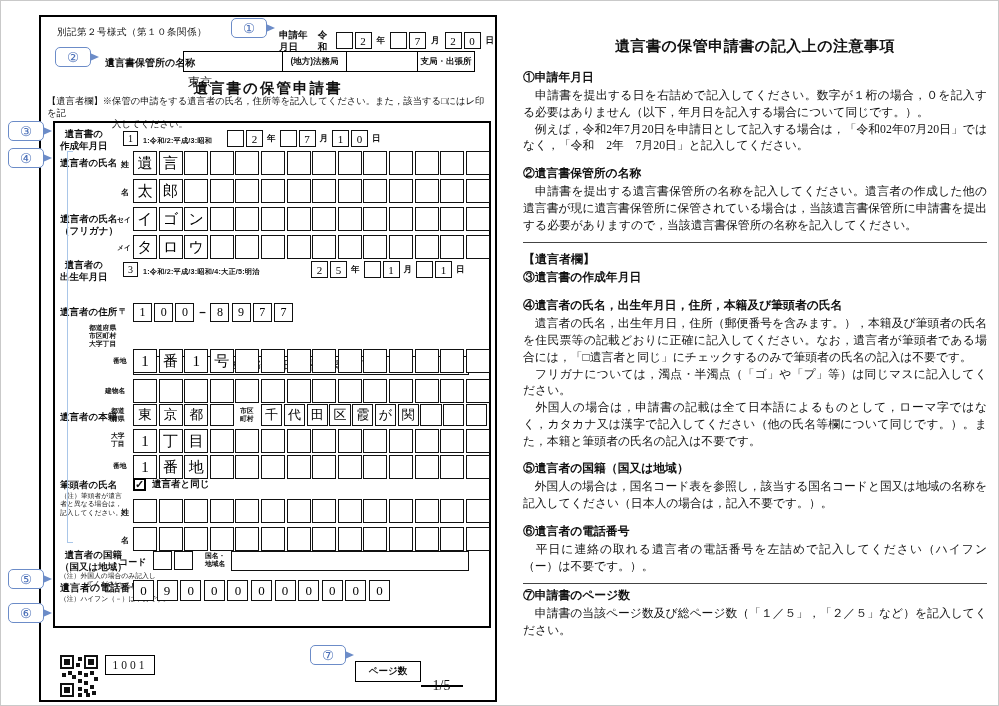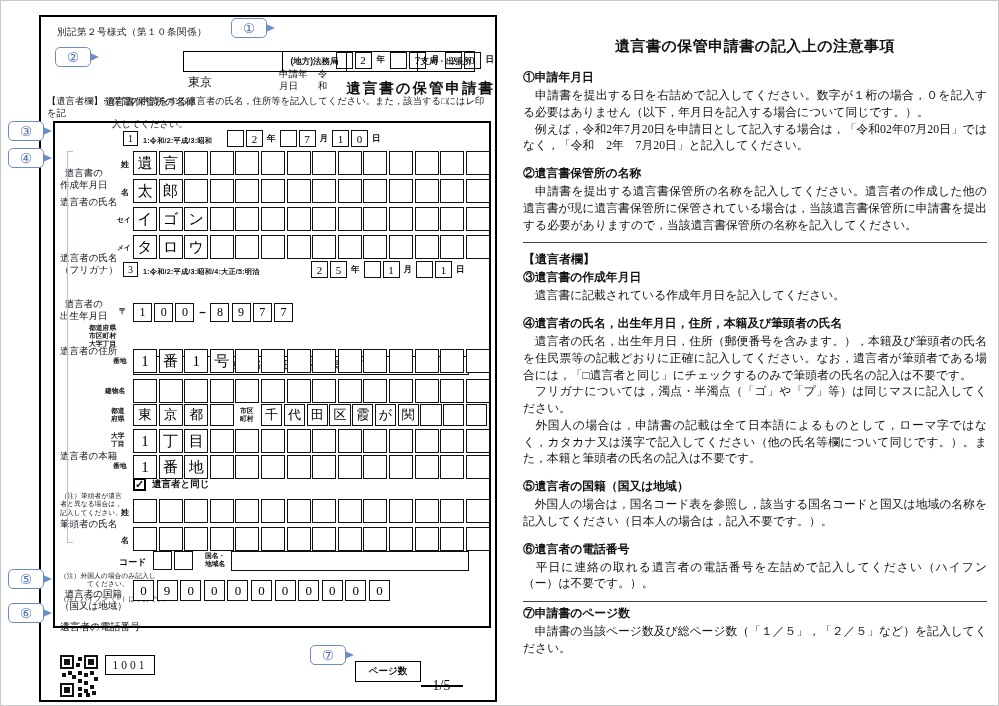--- a/index.html
+++ b/index.html
@@ -7,27 +7,27 @@
   .screen {
     position:relative; width:999px; height:706px; background:#fff;
     font-family:"Liberation Sans", sans-serif; color:#111; overflow:hidden;
     border:1px solid #c9c9c9;
   }
   
   .left-page { position:absolute; left:38px; top:14px; width:458px; height:687px;
     border:2px solid #000; background:#fff; }
   .abs { position:absolute; }
   .form-code { font-size:9.5px; letter-spacing:.5px; }
-  .lbl { font-size:9.5px; font-weight:normal; white-space:pre-line; line-height:1.22;margin-top:39px; }
+  .lbl { font-size:9.5px; font-weight:bold; white-space:pre-line; line-height:1.22; }
   .lbl-s { font-size:8px; font-weight:bold; }
   .lbl-xs { font-size:6.8px; font-weight:bold; white-space:pre-line; line-height:1.15; }
   .note-xs { font-size:6.8px; white-space:pre-line; line-height:1.25; color:#111; }
   .era-text { font-size:7.2px; font-weight:bold; letter-spacing:.2px; }
   .unit { font-size:8.5px; font-weight:bold; align-self:center; padding:0 1px; }
-  .form-title { width:100%; text-align:right; font-size:14.5px; font-weight:bold; letter-spacing:2px;font-family:Liberation Serif, serif; }
+  .form-title { width:100%; text-align:center; font-size:14.5px; font-weight:bold; letter-spacing:2px;font-family:Liberation Serif, serif; }
   .form-note { font-size:9.3px; line-height:1.25; white-space:pre-line; }
   .main-table { position:absolute; left:12px; top:104px; width:438px; height:507px;
     border:2px solid #000;text-align:center; }
   
   .boxes { display:flex; align-items:flex-start; }
   .box { display:flex; align-items:center; justify-content:center;
     border:1.6px solid #111; background:#fff;
     font-family:"Liberation Serif", serif; color:#000; flex:none; }
   .bx-lg { gap:1.6px; } .bx-lg .box { width:24px; height:24px; font-size:15px; }
   .bx-md { gap:2.6px; } .bx-md .box { width:21px; height:21px; font-size:13px; }
@@ -485,21 +485,20 @@
 　例えば，令和2年7月20日を申請日として記入する場合は，「令和02年07月20日」ではなく，「令和　2年　7月20日」と記入してください。</div>
 
     <div class="rp-h">②遺言書保管所の名称</div>
     <div class="rp-p">　申請書を提出する遺言書保管所の名称を記入してください。遺言者の作成した他の遺言書が現に遺言書保管所に保管されている場合は，当該遺言書保管所に申請書を提出する必要がありますので，当該遺言書保管所の名称を記入してください。</div>
 
     <div class="rp-divider"></div>
 
     <div class="rp-h2">【遺言者欄】</div>
 
     <div class="rp-h" style="margin-top:2px;">③遺言書の作成年月日</div>
-    <div class="rp-p">　遺言書に記載されている作成年月日を記入してください。</div>
 
     <div class="rp-h">④遺言者の氏名，出生年月日，住所，本籍及び筆頭者の氏名</div>
     <div class="rp-p">　遺言者の氏名，出生年月日，住所（郵便番号を含みます。），本籍及び筆頭者の氏名を住民票等の記載どおりに正確に記入してください。なお，遺言者が筆頭者である場合には，「□遺言者と同じ」にチェックするのみで筆頭者の氏名の記入は不要です。
 　フリガナについては，濁点・半濁点（「ゴ」や「プ」等）は同じマスに記入してください。
 　外国人の場合は，申請書の記載は全て日本語によるものとして，ローマ字ではなく，カタカナ又は漢字で記入してください（他の氏名等欄について同じです。）。また，本籍と筆頭者の氏名の記入は不要です。</div>
 
     <div class="rp-h">⑤遺言者の国籍（国又は地域）</div>
     <div class="rp-p">　外国人の場合は，国名コード表を参照し，該当する国名コードと国又は地域の名称を記入してください（日本人の場合は，記入不要です。）。</div>
 
     <div class="rp-h">⑥遺言者の電話番号</div>

